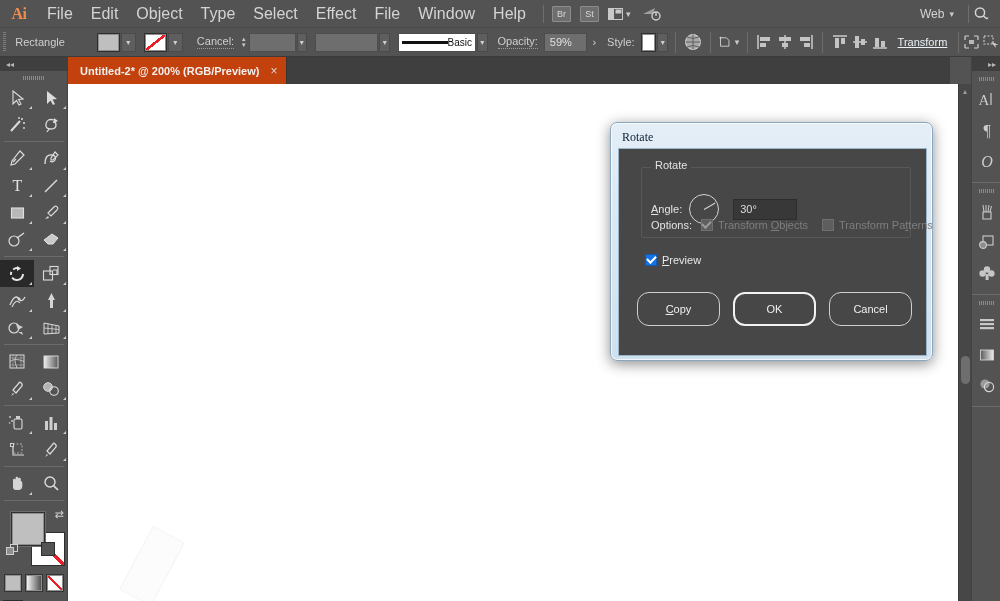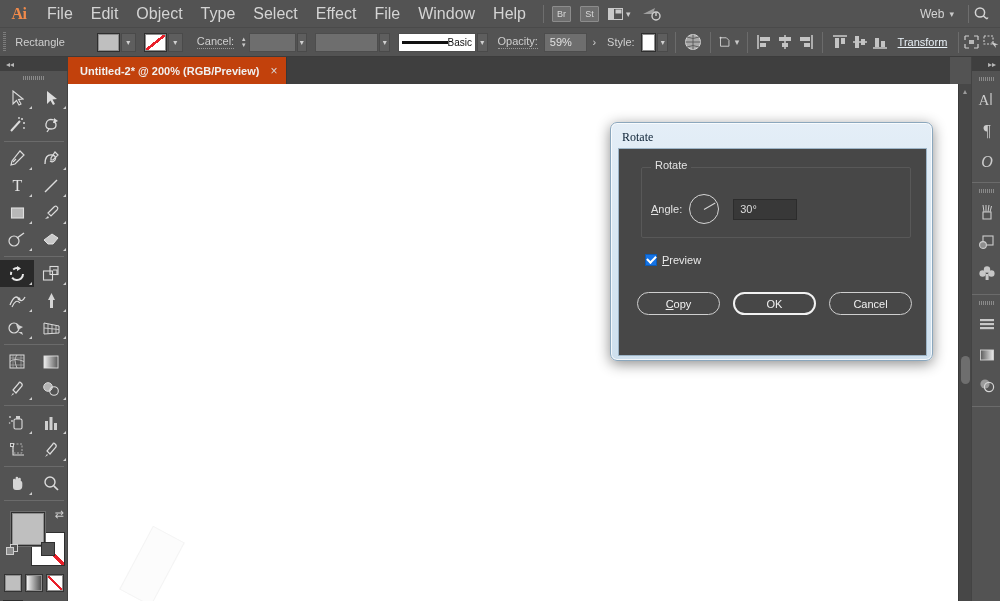--- a/index.html
+++ b/index.html
@@ -305,21 +305,21 @@
   .preview-row {
     position: absolute; left: 26px; top: 105px; display: flex; align-items: center;
   }
   .preview-row .lbl { color: #e8e8e8; }
 
   .btn-row {
     position: absolute; left: 18px; top: 143px; width: 275px;
     display: flex; justify-content: space-between;
   }
   .pill {
-    width: 83px; height: 23px; border-radius: 12px;
+    width: 83px; height: 34px; border-radius: 12px;
     border: 1px solid #cfcfcf; background: transparent;
     color: #f0f0f0; font-size: 11px;
     display: flex; align-items: center; justify-content: center;
   }
   .pill.default {
     border: 2px solid #f2f2f2;
   }
   .pill u { text-decoration: underline; }
 </style>
 </head>
@@ -863,20 +863,31 @@
         <span class="group-legend">Rotate</span>
 
         <div class="angle-row">
           <span class="lbl"><u>A</u>ngle:</span>
           <div class="dial">
             <span class="dial-needle" style="transform:rotate(-30deg)"></span>
           </div>
           <div class="angle-input">30°</div>
         </div>
 
+        <div class="options-row">
+          <span class="lbl">Options:</span>
+          <span class="opt-item">
+            <span class="cbx checked"></span>
+            <span class="dim">Transform <u>O</u>bjects</span>
+          </span>
+          <span class="opt-item">
+            <span class="cbx"></span>
+            <span class="dim">Transform Pa<u>t</u>terns</span>
+          </span>
+        </div>
       </div>
 
       <div class="preview-row">
         <span class="cbx blue checked"></span>
         <span class="lbl"><u>P</u>review</span>
       </div>
 
       <div class="btn-row">
         <div class="pill">
             <span><u>C</u>opy</span>

